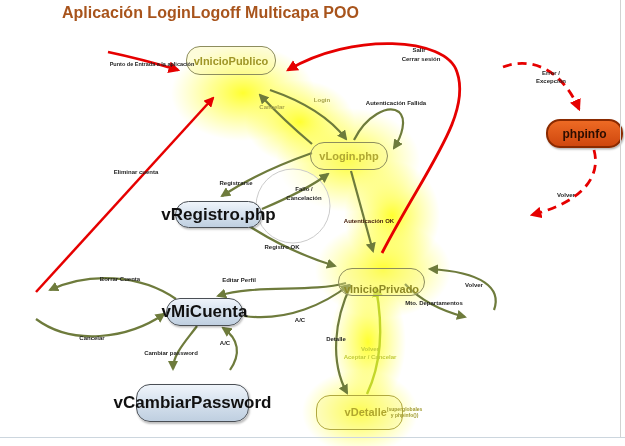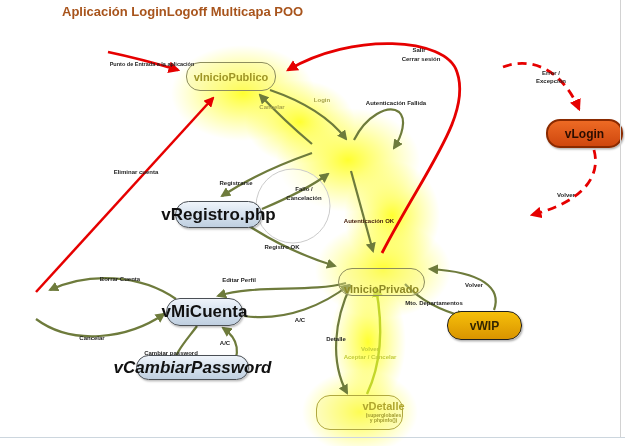--- a/index.html
+++ b/index.html
@@ -9,28 +9,28 @@
   .node{position:absolute;border-radius:14px;display:flex;align-items:center;justify-content:center;
         font-weight:bold;z-index:4;box-sizing:border-box;text-align:center;}
   .blue{background:linear-gradient(180deg,#eff4fa 0%,#d8e3ef 45%,#bfcfe0 100%);
         border:1.6px solid #4a4f55;color:#111;font-size:17px;
         box-shadow:1px 1.5px 2px rgba(0,0,0,0.25);}
   .ynode{background:rgba(250,246,150,0.35);border:1.3px solid #8d8d5e;color:#9f9526;font-size:11px;}
   .wipnode{background:linear-gradient(180deg,#f6bf0a,#d99400);border:1.8px solid #1f1f1f;
         color:#332600;font-size:12px;box-shadow:1px 1.5px 2px rgba(0,0,0,0.3);}
   .errnode{background:linear-gradient(180deg,#ed6a24,#cf470e);border:2px solid #8a2a00;
         color:#2b0d00;font-size:12px;box-shadow:1px 1.5px 2px rgba(0,0,0,0.3);}
-  .col{flex-direction:column;line-height:1.05;padding-left:48px;}
+  .col{line-height:1.05;padding-left:48px;}
   .sub{font-size:5px;font-weight:bold;color:#a09a30;}
   .elbl{position:absolute;transform:translateX(-50%);font-size:6px;font-weight:bold;color:#1f1f1f;
         white-space:nowrap;z-index:5;line-height:1.25;text-align:center;}
   .olv{color:#a8a44c;}
   .lim{color:#c2cc3a;}
   .dkr{color:#47200f;}
-  #page-title{position:absolute;left:62px;top:4px;font-size:13px;font-weight:bold;
+  #page-title{position:absolute;left:62px;top:4px;font-size:16px;font-weight:bold;
         color:#a8541c;z-index:5;white-space:nowrap;}
   #bottom-edge{position:absolute;left:0;top:437px;width:625px;height:1px;background:#ccd6de;z-index:6;}
   #right-edge{position:absolute;left:620px;top:0;width:1px;height:437px;background:#d2d2d2;z-index:6;}
 </style>
 </head>
 <body>
 
 <div id="stage">
 
   <svg id="diagram-svg" width="625" height="446" viewBox="0 0 625 446">
@@ -88,44 +88,44 @@
       <path d="M 108 52 C 132 57, 158 64, 178 70" marker-end="url(#ma-red)"></path>
       <path d="M 382 253 C 425 170, 472 115, 457 72 C 446 37, 352 32, 288 70" marker-end="url(#ma-red)"></path>
       <path d="M 36 292 L 213 98" marker-end="url(#ma-red)" stroke-width="2.5"></path>
       <path d="M 503 67 C 532 56, 562 70, 579 109" stroke-dasharray="9 6" marker-end="url(#ma-red)"></path>
       <path d="M 594 150 C 601 176, 584 201, 532 215" stroke-dasharray="9 6" marker-end="url(#ma-red)"></path>
     </g>
   </svg>
 
   <div id="page-title">Aplicación LoginLogoff Multicapa POO</div>
 
-  <div class="node ynode" style="left:186px;top:62px;width:90px;height:29px;">
+  <div class="node ynode" style="left:186px;top:46px;width:90px;height:29px;">
     <span>vInicioPublico</span>
+  </div>
+  <div class="node ynode" style="left:310px;top:142px;width:78px;height:28px;color:#b0a733;">
+    <span>vLogin.php</span>
   </div>
   <div class="node blue" style="left:175px;top:201px;width:87px;height:27px;">
     <span>vRegistro.php</span>
   </div>
   <div class="node ynode" style="left:338px;top:268px;width:87px;height:28px;color:#8f8a25;align-items:flex-end;">
     <span>vInicioPrivado</span>
   </div>
   <div class="node blue" style="left:166px;top:298px;width:77px;height:28px;">
     <span>vMiCuenta</span>
   </div>
-  <div class="node blue" style="left:136px;top:355px;width:113px;height:25px;font-style:italic;">
+  <div class="node blue" style="left:136px;top:384px;width:113px;height:38px;">
     <span>vCambiarPassword</span>
-  </div>
-  <div class="node wipnode" style="left:447px;top:311px;width:75px;height:29px;">
-    <span>vWIP</span>
   </div>
   <div class="node ynode col" style="left:316px;top:395px;width:87px;height:35px;color:#b0a62e;border-color:#b0a840;">
     <span>vDetalle</span>
     <span class="sub">(superglobales y phpinfo())</span>
   </div>
   <div class="node errnode" style="left:546px;top:119px;width:77px;height:29px;">
-    <span>vLogin</span>
+    <span>phpinfo</span>
   </div>
 
   <div class="elbl" style="left:152px;top:61px;font-size:5.5px;">Punto de Entrada a la aplicación</div>
   <div class="elbl" style="left:419px;top:47px;">Salir</div>
   <div class="elbl" style="left:421px;top:56px;">Cerrar sesión</div>
   <div class="elbl olv" style="left:322px;top:97px;">Login</div>
   <div class="elbl olv" style="left:272px;top:104px;">Cancelar</div>
   <div class="elbl" style="left:396px;top:100px;">Autenticación Fallida</div>
   <div class="elbl" style="left:236px;top:180px;">Registrarse</div>
   <div class="elbl" style="left:304px;top:186px;">Fallo /</div>

